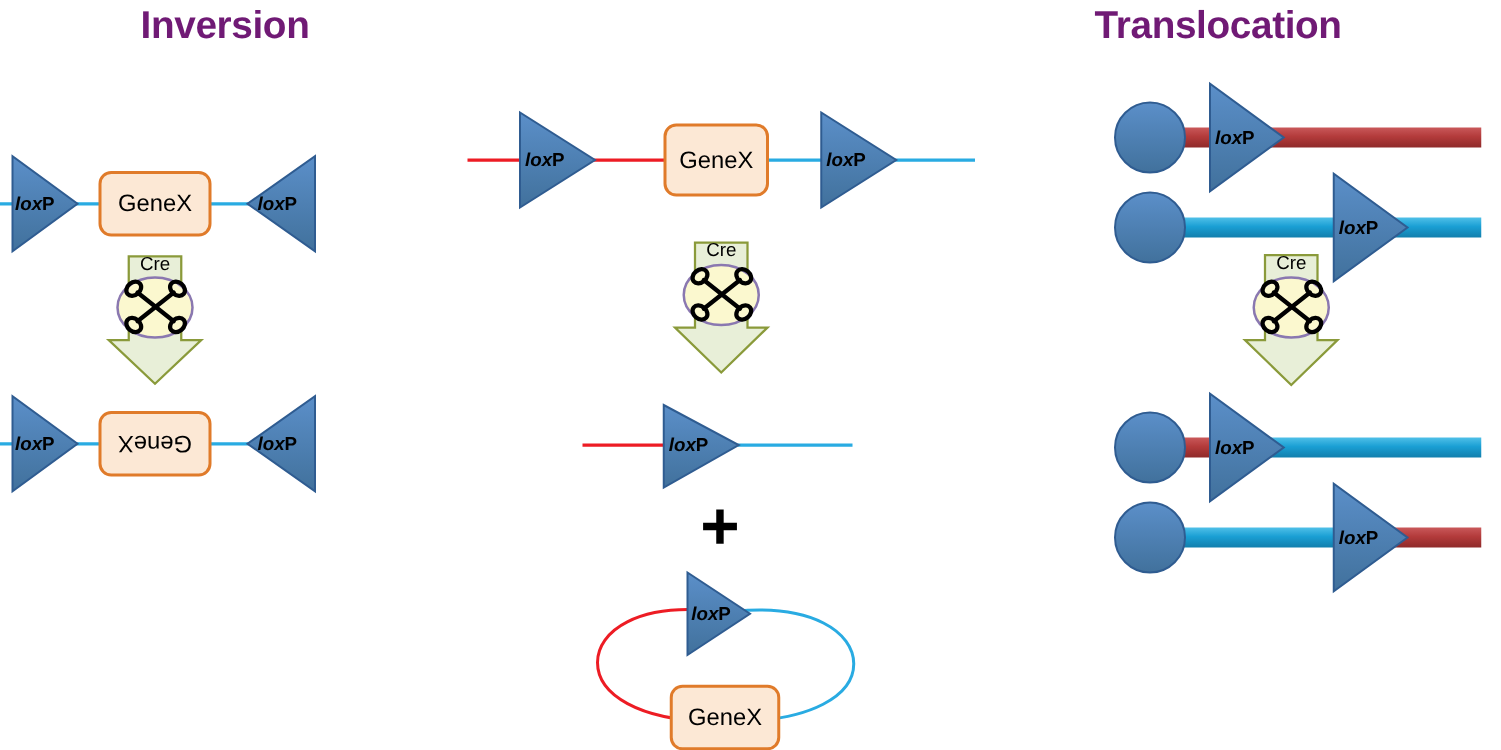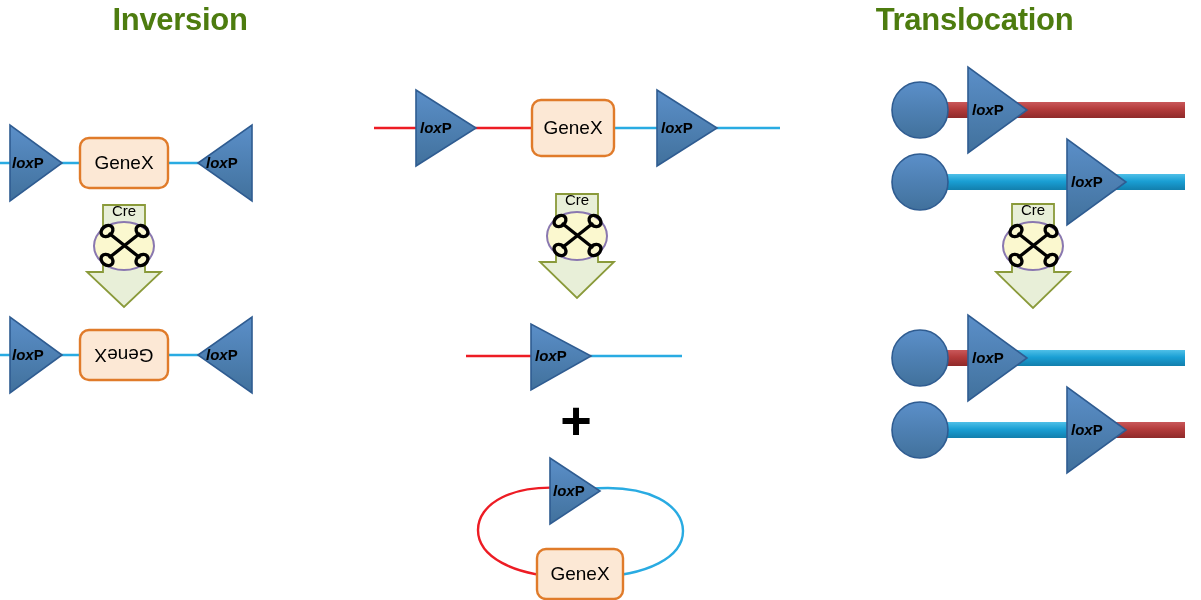--- a/index.html
+++ b/index.html
@@ -9,21 +9,21 @@
     background:#ffffff;
   }
   .panel{position:absolute;top:0;height:600px;}
   #panel-inversion{left:0;width:360px;}
   #panel-deletion{left:360px;width:420px;}
   #panel-translocation{left:764px;width:421px;}
 
   .panel-title{
     position:absolute;top:2px;left:0;width:100%;
     text-align:center;
-    font-size:31px;font-weight:bold;color:#4d7c0f;
+    font-size:31px;font-weight:bold;color:#701a75;
     letter-spacing:-0.3px;
     font-family:"Liberation Sans","DejaVu Sans",sans-serif;
   }
   svg.stage-svg{position:absolute;left:0;top:0;overflow:visible;}
 
   .lbl{
     font-family:"Liberation Sans","DejaVu Sans",sans-serif;
     fill:#000000;
     dominant-baseline:middle;
   }

